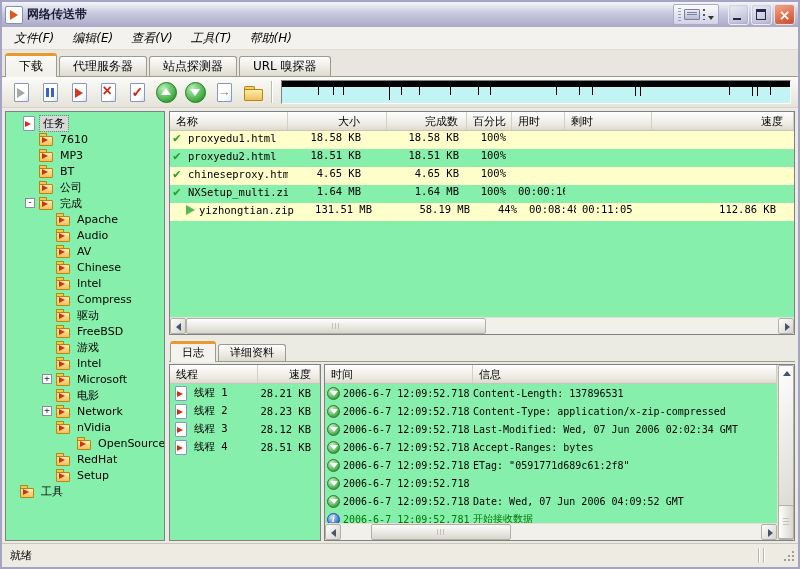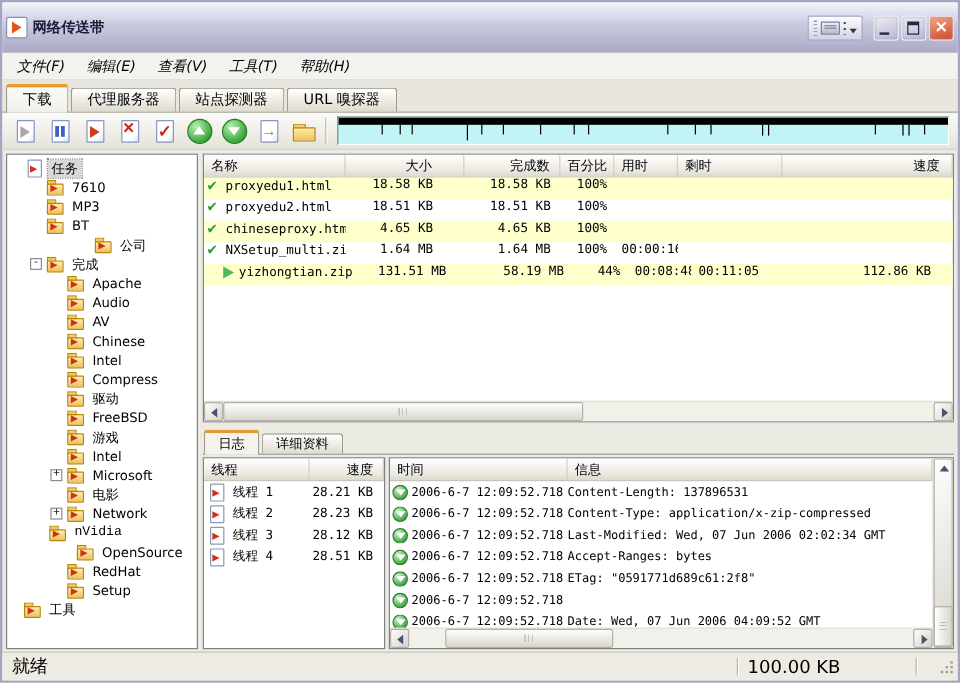--- a/index.html
+++ b/index.html
@@ -1,20 +1,20 @@
 <!DOCTYPE html>
 <html><head>
 <meta charset="utf-8">
 <style>
   html,body{margin:0;padding:0;}
   body{width:800px;height:569px;overflow:hidden;font-family:"DejaVu Sans",sans-serif;font-size:12px;color:#000;background:#D8D8E0;}
   .window{box-sizing:border-box;width:800px;height:569px;border:2px solid #A4A4C4;background:#ECEBE3;display:flex;flex-direction:column;}
 
   
-  .titlebar{height:42px;flex:none;display:flex;align-items:center;gap:4px;padding:0 3px;
+  .titlebar{height:25px;flex:none;display:flex;align-items:center;gap:4px;padding:0 3px;
     background:linear-gradient(#F5F5FB,#C9C9DE 45%,#A9A9C7);}
   .app-icon{width:16px;height:16px;flex:none;background:#fff;border:1px solid #8890B0;border-radius:2px;position:relative;}
   .app-icon::after{content:"";position:absolute;left:4px;top:3px;border-left:8px solid #E05818;border-top:5px solid transparent;border-bottom:5px solid transparent;}
   .title-text{flex:1;font-weight:bold;color:#1C1C38;}
   .langbar{height:19px;display:flex;align-items:center;gap:3px;padding:0 4px;margin-right:5px;
     background:linear-gradient(#FCFCFE,#D2D2E4);border:1px solid #ABABC8;border-radius:2px;}
   .lang-grip{width:3px;height:13px;background:repeating-linear-gradient(to bottom,#9A9AB8 0 1px,transparent 1px 3px);}
   .kbd-icon{width:14px;height:9px;background:linear-gradient(#EBEDF5,#B6BACE);border:1px solid #7A80A0;border-radius:1px;position:relative;}
   .kbd-icon::after{content:"";position:absolute;left:2px;top:2px;right:2px;height:1px;background:#7A80A0;box-shadow:0 2px #7A80A0;}
   .lang-dots{width:2px;height:11px;background:repeating-linear-gradient(to bottom,#555 0 2px,transparent 2px 5px);}
@@ -56,21 +56,21 @@
   .tbico.open-file::after{content:"→";position:absolute;left:6px;top:4px;color:#8A8A8A;font-weight:bold;font-size:13px;}
   .tbico.open-folder::before{content:"";position:absolute;left:3px;top:6px;width:9px;height:4px;background:#F2CE78;border:1px solid #B8860B;border-bottom:none;border-radius:2px 2px 0 0;}
   .tbico.open-folder::after{content:"";position:absolute;left:3px;top:9px;width:17px;height:10px;background:linear-gradient(#FFEBA8,#EEC25E);border:1px solid #B8860B;border-radius:1px;}
   .tb-sep{width:1px;height:22px;background:#BEBBB0;box-shadow:1px 0 #FFF;margin:0 6px 0 4px;}
   .speed-graph{flex:1;height:22px;margin:0 3px;position:relative;background:#C2F4F6;border:1px solid;border-color:#7E8287 #FFF #FFF #7E8287;overflow:hidden;}
   .graph-bar{position:absolute;top:0;left:0;right:0;height:6px;background:#000;}
   .tick{position:absolute;top:6px;width:1px;background:#000;}
 
   
   .main{flex:1;display:flex;padding:3px 3px 2px 3px;gap:4px;min-height:0;}
-  .panel{background:#ffffff;border:1px solid #7E8287;}
+  .panel{background:#86efac;border:1px solid #7E8287;}
 
   
   .tree-panel{width:158px;flex:none;overflow:hidden;padding-top:3px;}
   .tree-row{height:16px;display:flex;align-items:center;white-space:nowrap;}
   .expander{box-sizing:border-box;width:10px;height:10px;flex:none;margin-right:3px;border:1px solid #8A8D96;background:#FDFDFD;
     font:9px/7px "DejaVu Sans Mono",monospace;text-align:center;color:#222;}
   .ti{width:16px;height:14px;position:relative;flex:none;margin-right:3px;}
   .ti.folder::before{content:"";position:absolute;left:1px;top:1px;width:6px;height:4px;background:#F0C860;border:1px solid #B8860B;border-bottom:none;border-radius:1px 1px 0 0;}
   .ti.folder::after{content:"";position:absolute;left:1px;top:4px;width:12px;height:8px;background:linear-gradient(#FFECA8,#EEC25E);border:1px solid #B8860B;border-radius:1px;z-index:1;}
   .ti.task::after{content:"";position:absolute;left:2px;top:0;width:10px;height:13px;background:#fff;border:1px solid #8899BB;border-radius:1px;z-index:1;}
@@ -154,21 +154,21 @@
   .log-time{width:148px;flex:none;display:flex;align-items:center;overflow:hidden;}
   .log-msg{flex:1;overflow:hidden;}
   .lgi{box-sizing:border-box;width:13px;height:13px;flex:none;margin:0 3px 0 2px;border-radius:50%;border:1px solid #2A7A2A;
     background:radial-gradient(circle at 35% 30%,#CFF5CF,#49A849 70%,#2A7A2A);position:relative;}
   .lgi::after{content:"";position:absolute;left:2px;top:3px;border-left:4px solid transparent;border-right:4px solid transparent;border-top:5px solid #fff;}
   .log-row.notice{color:#007800;}
   .log-row.notice .lgi{border-color:#1E50A0;background:radial-gradient(circle at 35% 30%,#CADEF8,#3E74CC 70%,#1E50A0);}
   .log-row.notice .lgi::after{content:"i";border:none;color:#fff;font:bold italic 10px "Liberation Serif",serif;left:4px;top:-1px;}
 
   
-  .statusbar{height:23px;flex:none;display:flex;align-items:center;background:#EDEBE2;border-top:1px solid #C9C6BA;font-size:15px;padding:0 2px;}
+  .statusbar{height:23px;flex:none;display:flex;align-items:center;background:#EDEBE2;border-top:1px solid #C9C6BA;font-size:11px;padding:0 2px;}
   .sb-text{flex:1;padding:0 6px;}
   .sb-div{width:1px;height:15px;background:#B9B6AB;box-shadow:1px 0 #FFF;margin:0 2px;}
   .sb-speed{width:138px;padding-left:6px;}
   .sb-end{width:16px;}
   .grip{width:13px;height:13px;position:relative;margin-right:1px;}
   .grip::after{content:"";position:absolute;right:1px;bottom:1px;width:2px;height:2px;background:#A19D92;
     box-shadow:0 -4px #A19D92,0 -8px #A19D92,-4px 0 #A19D92,-4px -4px #A19D92,-8px 0 #A19D92;}
 </style>
 </head>
 <body>
@@ -307,21 +307,21 @@
         </div>
 
         <div class="tree-row" style="padding-left: 19px;">
           <span class="expander" style="visibility: hidden;"></span>
           <span class="ti folder">
             <i class="badge"></i>
           </span>
           <span class="tree-label">BT</span>
         </div>
 
-        <div class="tree-row" style="padding-left: 19px; margin-left: 40px;">
+        <div class="tree-row" style="padding-left: 19px;">
           <span class="expander" style="visibility: hidden;"></span>
           <span class="ti folder">
             <i class="badge"></i>
           </span>
           <span class="tree-label">公司</span>
         </div>
 
         <div class="tree-row" style="padding-left: 19px;">
           <span class="expander">-</span>
           <span class="ti folder">
@@ -427,29 +427,29 @@
         </div>
 
         <div class="tree-row" style="padding-left: 36px;">
           <span class="expander">+</span>
           <span class="ti folder">
             <i class="badge"></i>
           </span>
           <span class="tree-label">Network</span>
         </div>
 
-        <div class="tree-row" style="padding-left: 21px; font-family: Liberation Mono, monospace;">
+        <div class="tree-row" style="padding-left: 36px;">
           <span class="expander" style="visibility: hidden;"></span>
           <span class="ti folder">
             <i class="badge"></i>
           </span>
           <span class="tree-label">nVidia</span>
         </div>
 
-        <div class="tree-row" style="padding-left: 44px;">
+        <div class="tree-row" style="padding-left: 57px;">
           <span class="expander" style="visibility: hidden;"></span>
           <span class="ti folder">
             <i class="badge"></i>
           </span>
           <span class="tree-label">OpenSource</span>
         </div>
 
         <div class="tree-row" style="padding-left: 36px;">
           <span class="expander" style="visibility: hidden;"></span>
           <span class="ti folder">
@@ -704,19 +704,18 @@
 
         </div>
       </div>
 
     </div>
   </div>
 
   <div class="statusbar">
     <div class="sb-text">就绪</div>
     <div class="sb-div"></div>
-    <div class="sb-speed">100.00 KB</div>
     <div class="sb-div"></div>
     <div class="sb-end"></div>
     <div class="grip"></div>
   </div>
 
 </div>
 
 </body></html>

